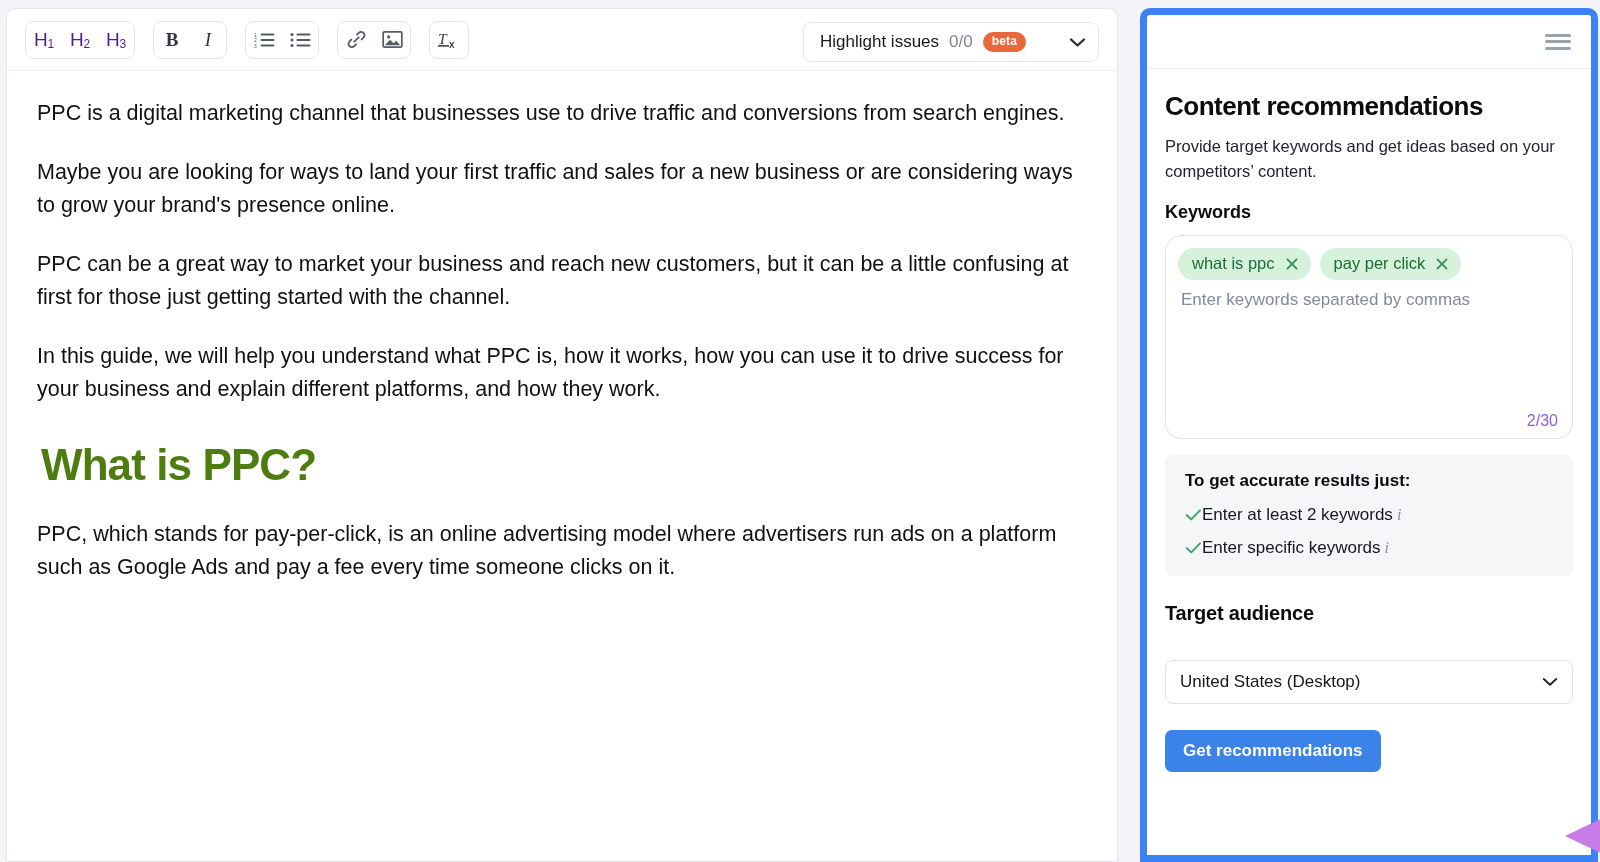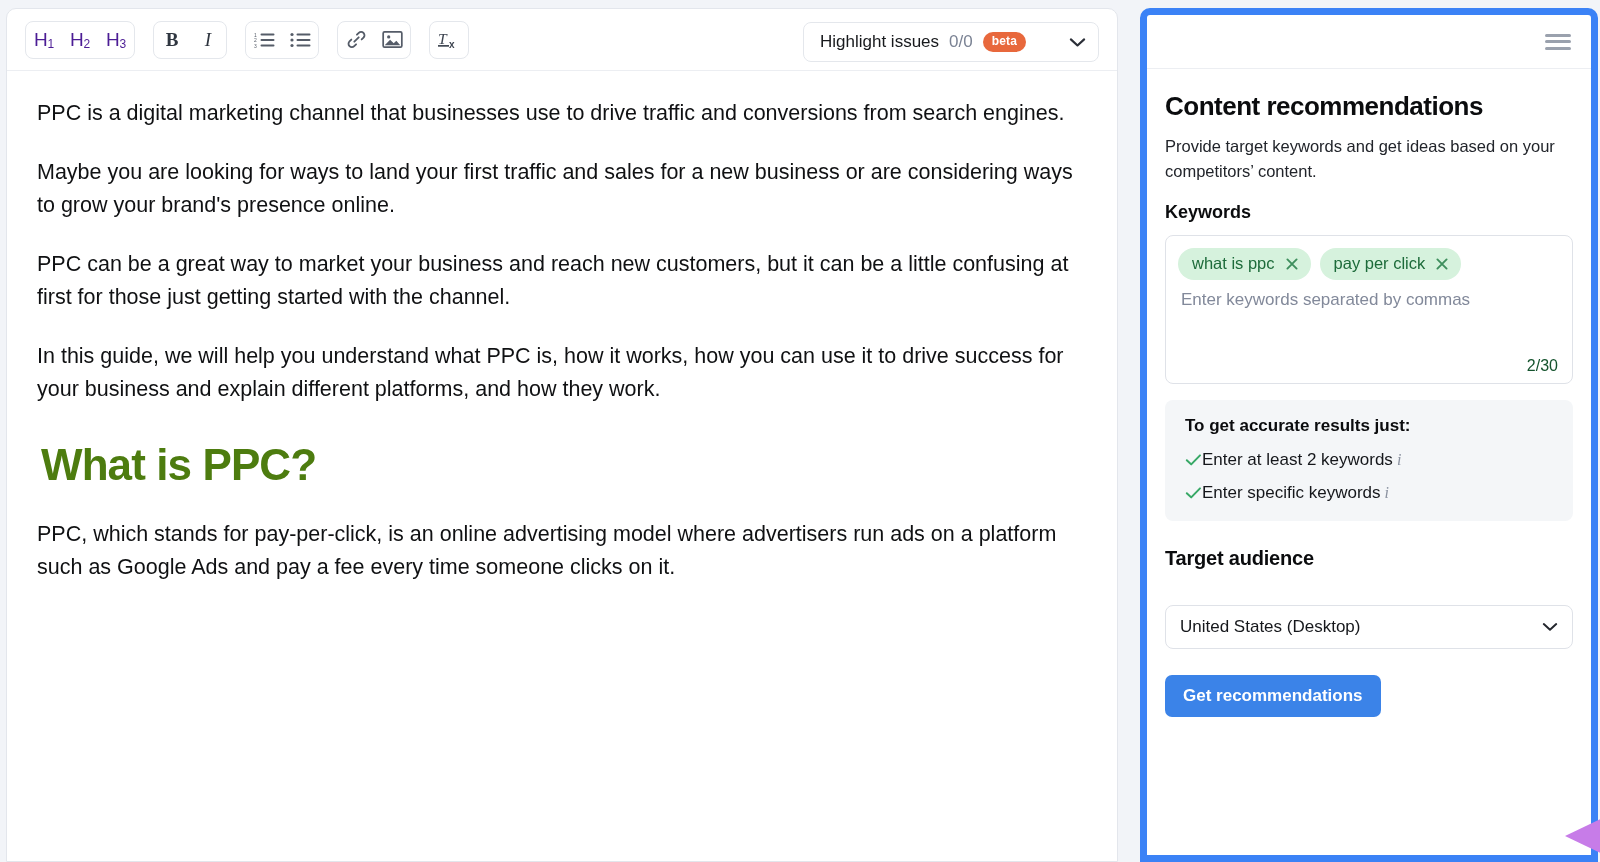--- a/index.html
+++ b/index.html
@@ -225,23 +225,23 @@
 
   .field-label {
     font-size: 18px;
     font-weight: bold;
     color: #0b0c0e;
     margin-bottom: 12px;
   }
 
   .kw-box {
     border: 1px solid #dfe2e8;
-    border-radius: 8px;
+    border-radius: 16px;
     padding: 12px 12px 8px;
-    height: 149px;
+    height: 204px;
     position: relative;
     background: #fff;
     cursor: text;
   }
   .kw-tags {
     display: flex;
     flex-wrap: wrap;
     gap: 9px;
     margin-bottom: 10px;
   }
@@ -266,21 +266,21 @@
   .kw-placeholder {
     font-size: 17px;
     color: #82899a;
     padding-left: 3px;
   }
   .kw-counter {
     position: absolute;
     right: 14px;
     bottom: 8px;
     font-size: 16px;
-    color: #14532d;
+    color: #8b5cf6;
   }
 
   .tips-box {
     margin-top: 16px;
     background: #f4f6f8;
     border-radius: 8px;
     padding: 16px 20px 18px;
   }
   .tips-title {
     font-size: 17px;

